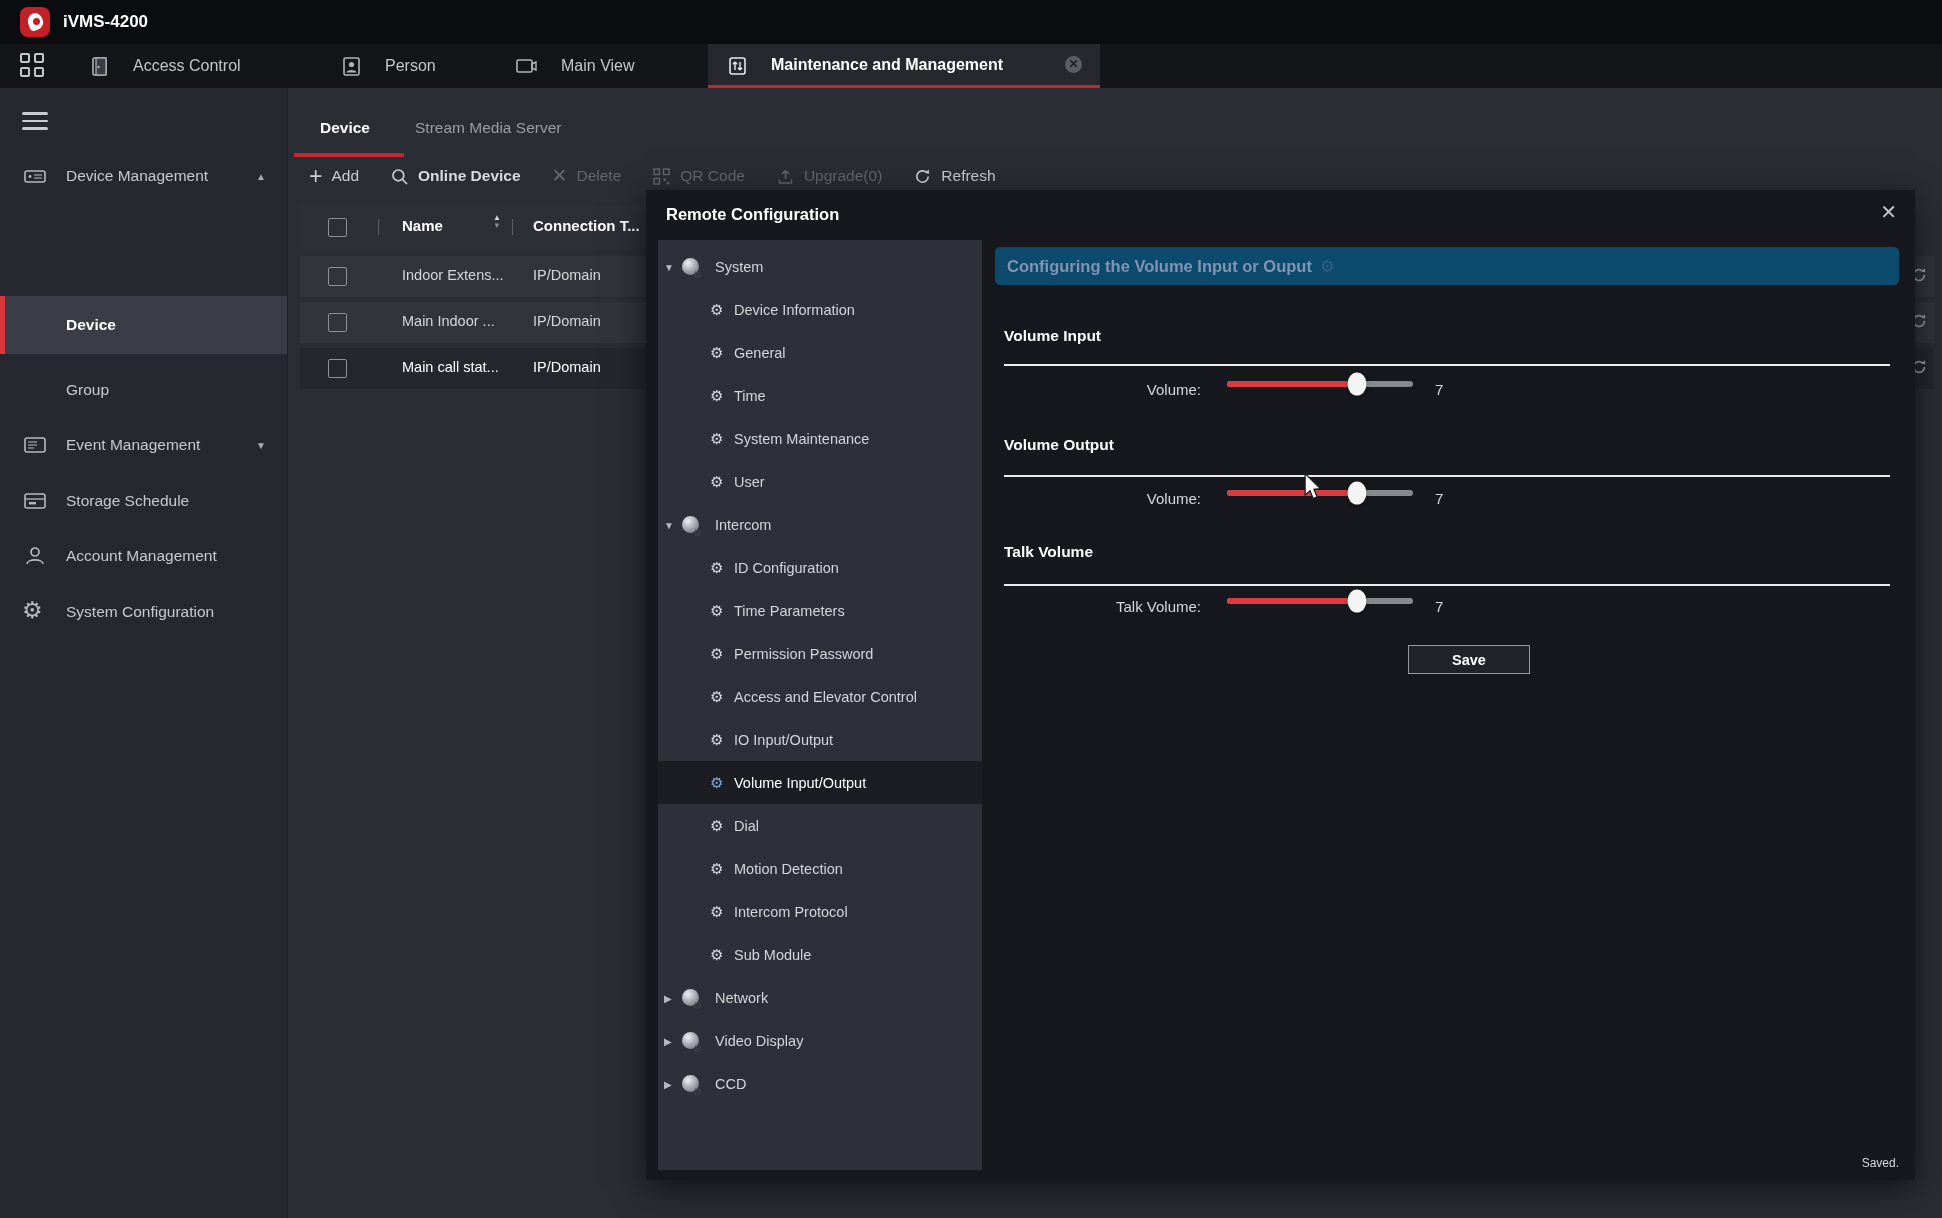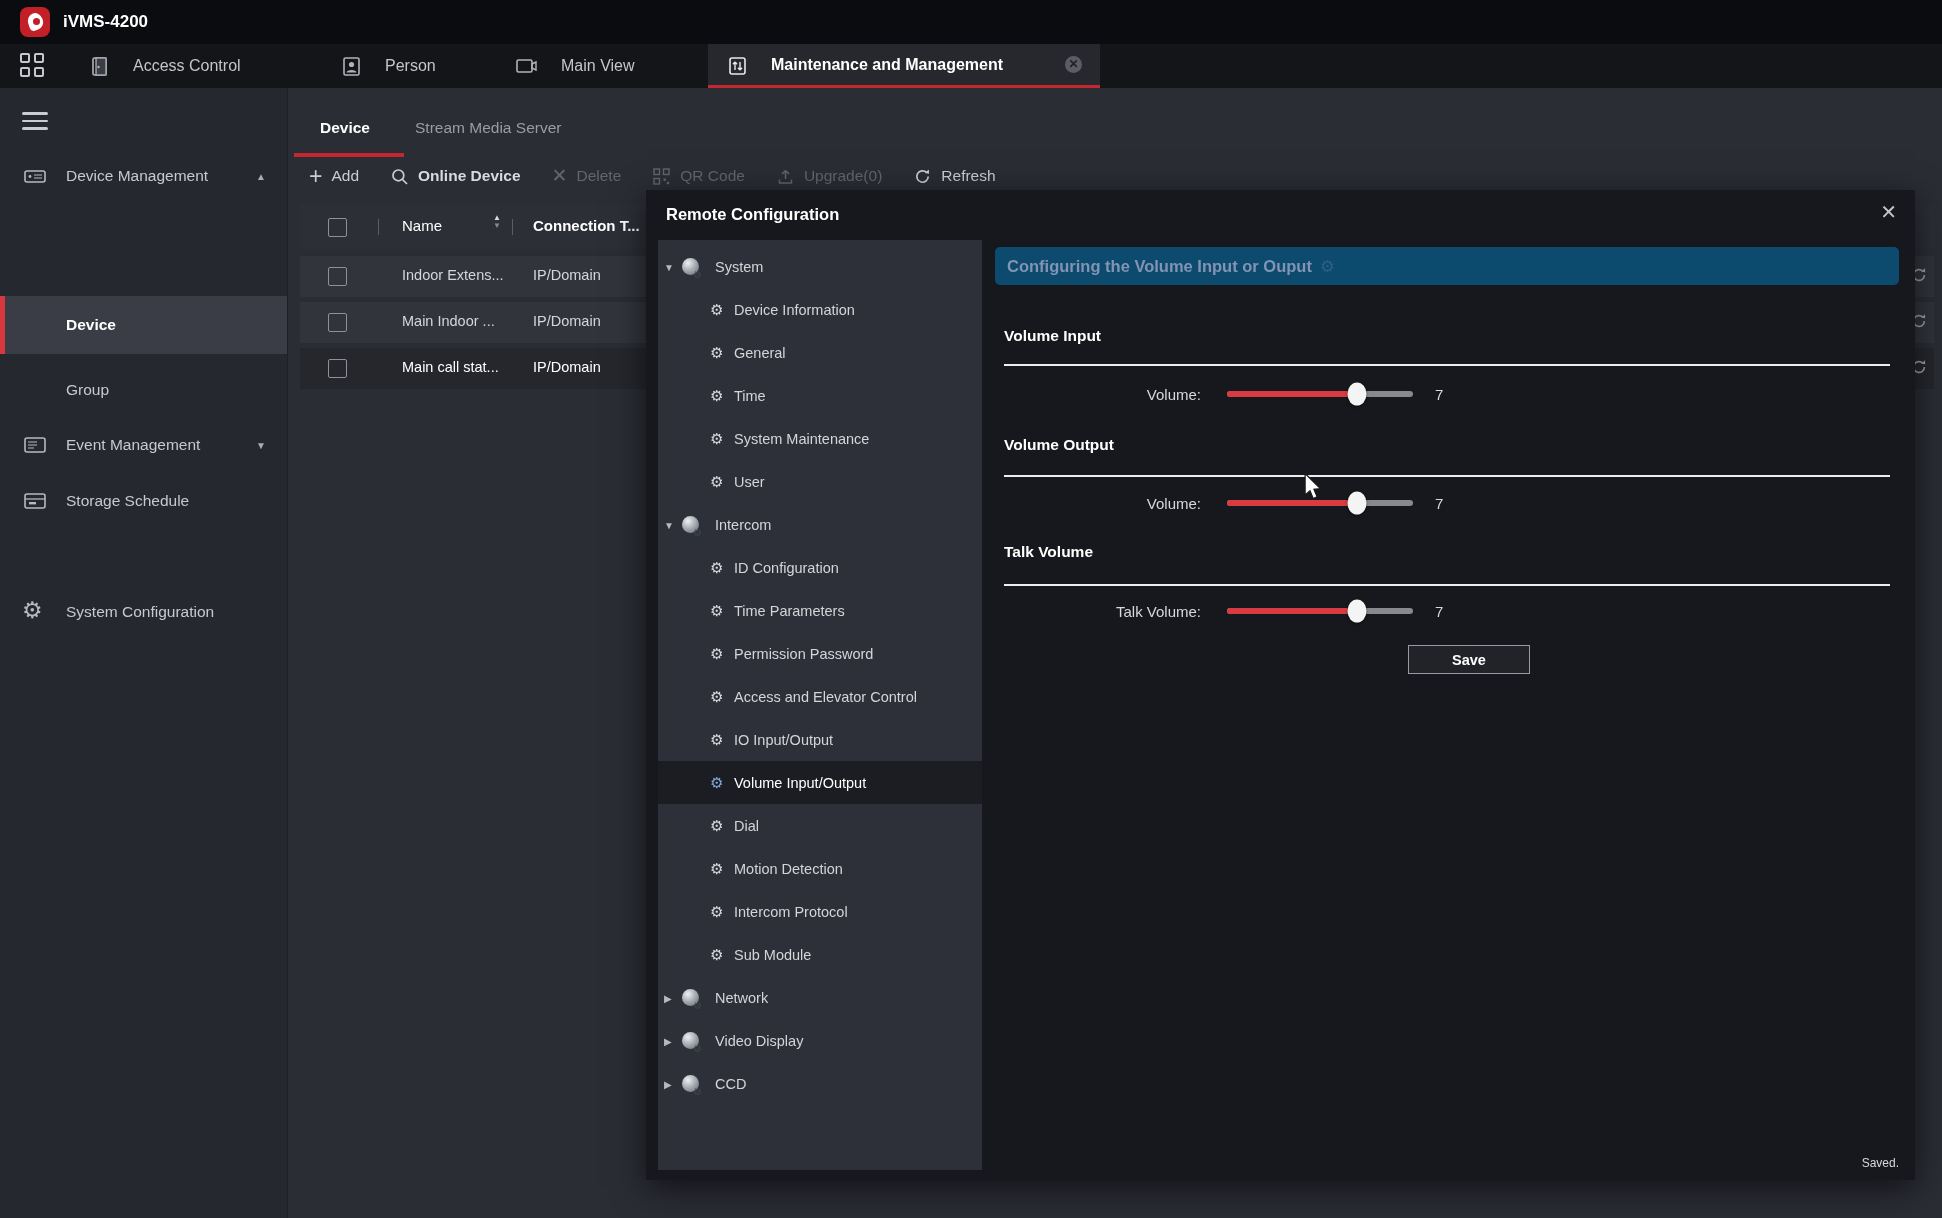--- a/index.html
+++ b/index.html
@@ -52,21 +52,21 @@
   .tbtn{display:flex;align-items:center;gap:9px;margin-right:31px;font-size:15.5px;color:#cbcdd2;}
   .tbtn.disabled{color:#63666d;}
   .tplus{font-size:23px;line-height:20px;font-weight:normal;}
   .tx{font-size:19px;line-height:18px;}
 
   .thead{position:absolute;left:300px;top:205px;width:1634px;height:44px;background:#2d2f37;}
   .trowband{position:absolute;left:300px;width:1634px;height:41px;background:#32343c;font-size:14.5px;color:#d4d6d9;}
   .trowband.sel{background:#26272d;}
   .cb{position:absolute;left:28px;width:17px;height:17px;border:1.6px solid #8e9198;border-radius:2px;}
   .hsep{position:absolute;width:1px;height:16px;background:#5a5d64;top:14px;}
-  .hname{position:absolute;left:102px;top:12px;font-weight:normal;color:#fff;font-size:15px;}
+  .hname{position:absolute;left:102px;top:12px;font-weight:bold;color:#fff;font-size:15px;}
   .hconn{position:absolute;left:233px;top:12px;font-weight:bold;color:#fff;font-size:15px;}
   .sort{position:absolute;left:193px;top:9px;display:flex;flex-direction:column;
         font-size:8px;line-height:7.5px;color:#85888e;}
   .sort b{color:#d8dade;font-weight:normal;}
   .cname{position:absolute;left:102px;top:11px;}
   .cconn{position:absolute;left:233px;top:11px;}
   .rowref{position:absolute;right:6px;top:10px;color:#9a9da2;}
 
   
   .dialog{position:absolute;left:646px;top:190px;width:1269px;height:990px;background:#17181d;
@@ -84,21 +84,21 @@
   .trow.lvl2 .tlabel{position:absolute;left:76px;top:50%;transform:translateY(-50%);}
   .trow.sel{background:#1c1d22;color:#fff;}
   .trow.sel .gear{color:#7fa8dc;}
 
   .banner{position:absolute;left:349px;top:57px;width:904px;height:38px;background:#0c4a6e;
           border-radius:5px;display:flex;align-items:center;padding-left:12px;box-sizing:border-box;
           font-size:16.5px;font-weight:bold;color:#8294b4;}
   .banner .bgear{opacity:.3;margin-left:8px;font-weight:normal;}
   .sect-h{position:absolute;left:358px;font-size:15.5px;font-weight:bold;color:#fff;}
   .divider{position:absolute;left:358px;width:886px;height:2px;background:#eceded;}
-  .vrow{position:absolute;left:358px;height:26px;display:flex;align-items:center;}
+  .vrow{position:absolute;left:358px;height:26px;display:flex;align-items:flex-start;}
   .vlabel{width:197px;text-align:right;font-size:15px;color:#d6d8db;padding-right:26px;flex:none;}
   .slider{position:relative;width:186px;height:6px;border-radius:3px;background:#87898f;flex:none;}
   .sfill{position:absolute;left:0;top:0;bottom:0;width:70%;background:#da3b40;border-radius:3px;}
   .sthumb{position:absolute;left:70%;top:50%;transform:translate(-50%,-50%);width:19px;height:23px;
           border-radius:50%;background:#f4f4f4;box-shadow:0 1px 3px rgba(0,0,0,.55);}
   .vvalue{margin-left:22px;font-size:15px;color:#d6d8db;}
   .savebtn{position:absolute;left:762px;top:455px;width:120px;height:27px;background:#222329;
            border:1px solid #979aa0;color:#fff;font-weight:bold;font-size:14.5px;
            display:flex;align-items:center;justify-content:center;}
   .savedmsg{position:absolute;right:16px;bottom:10px;font-size:12px;color:#d6d8db;}
@@ -191,20 +191,27 @@
 
     <div class="sitem" style="top:384px">
       <svg class="sicon" viewBox="0 0 26 26">
         <rect x="3" y="6" width="20" height="14" rx="2" fill="none" stroke="currentColor" stroke-width="1.6"></rect>
         <path d="M3 11h20" stroke="currentColor" stroke-width="1.3"></path>
         <rect x="7" y="14" width="7" height="2.4" fill="currentColor"></rect>
       </svg>
       <span class="slabel">Storage Schedule</span>
     </div>
 
+    <div class="sitem" style="top:439px">
+      <svg class="sicon" viewBox="0 0 26 26">
+        <circle cx="13" cy="9" r="4" fill="none" stroke="currentColor" stroke-width="1.7"></circle>
+        <path d="M5 21c0-5.5 16-5.5 16 0" fill="none" stroke="currentColor" stroke-width="1.7"></path>
+      </svg>
+      <span class="slabel">Account Management</span>
+    </div>
 
     <div class="sitem" style="top:495px">
       <span class="sgear">⚙</span>
       <span class="slabel">System Configuration</span>
     </div>
 
   </div>
 
   <div class="subtab on" style="left:320px;top:119px">Device</div>
   <div class="subtab-underline"></div>

